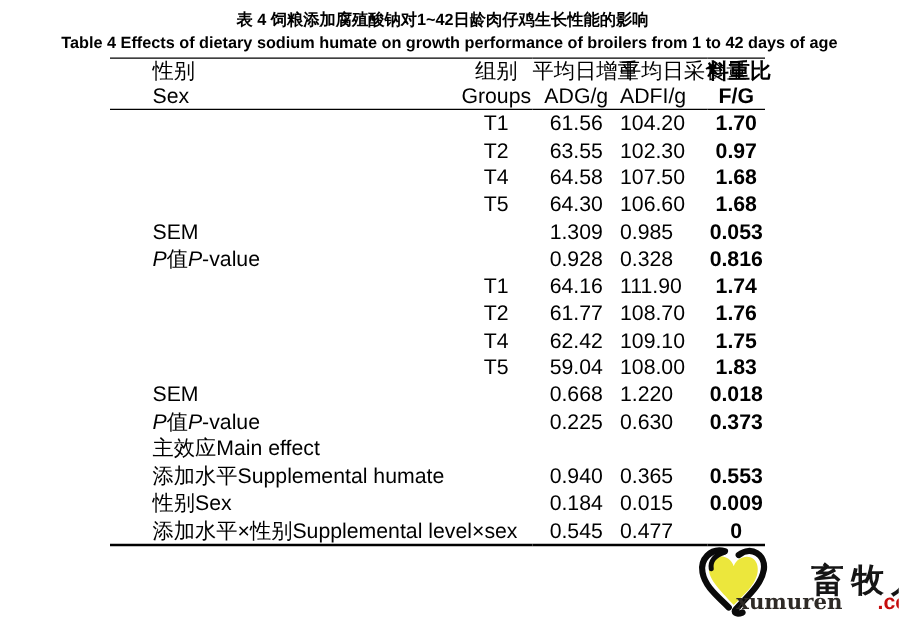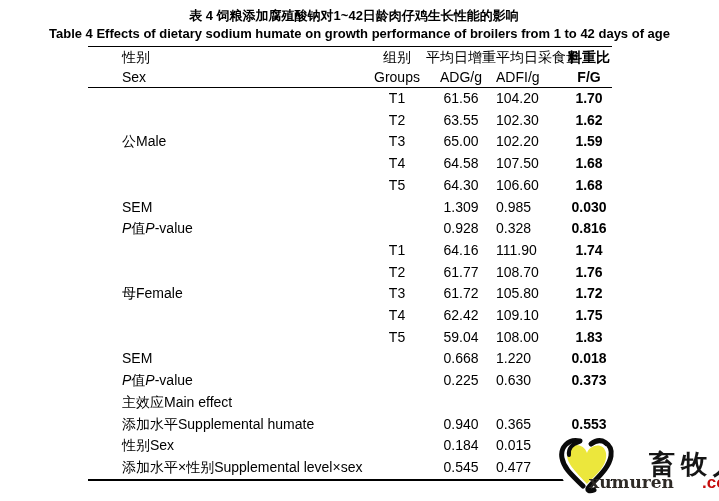--- a/index.html
+++ b/index.html
@@ -13,21 +13,21 @@
     font-size:13px;font-weight:bold;letter-spacing:0;
   }
   .title-en{
     position:absolute;top:26px;left:0;width:719px;text-align:center;
     font-size:13px;font-weight:bold;
   }
   table.maintable{
     position:absolute;left:88px;top:46px;width:490px;
     border-collapse:collapse;table-layout:fixed;
     border-top:1px solid #000;border-bottom:2px solid #000;
-    font-size:14px;
+    font-size:17px;
   }
   table.maintable thead tr{border-bottom:1px solid #000;}
   th{font-weight:normal;padding:0;vertical-align:middle;}
   th .hl{line-height:20px;height:20px;white-space:nowrap;}
   th.c1 .hl{text-align:left;}
   td{padding:0;height:21.7px;line-height:21.7px;white-space:nowrap;overflow:visible;}
   .c1{width:246px;text-align:left;padding-left:34px;}
   .c2{width:58px;text-align:center;}
   .c3{width:70px;text-align:center;margin-top:32px;}
   .c4{width:70px;text-align:left;}
@@ -88,49 +88,42 @@
         <td class="c2">T1</td>
         <td class="c3">61.56</td>
         <td class="c4">104.20</td>
         <td class="c5">1.70</td>
       </tr>
       <tr>
         <td class="c1"></td>
         <td class="c2">T2</td>
         <td class="c3">63.55</td>
         <td class="c4">102.30</td>
-        <td class="c5">1.62</td>
-      </tr>
-      <tr>
-        <td class="c1">公Male</td>
-        <td class="c2">T3</td>
-        <td class="c3">65.00</td>
-        <td class="c4">102.20</td>
-        <td class="c5">1.59</td>
+        <td class="c5">0.97</td>
       </tr>
       <tr>
         <td class="c1"></td>
         <td class="c2">T4</td>
         <td class="c3">64.58</td>
         <td class="c4">107.50</td>
         <td class="c5">1.68</td>
       </tr>
       <tr>
         <td class="c1"></td>
         <td class="c2">T5</td>
         <td class="c3">64.30</td>
         <td class="c4">106.60</td>
         <td class="c5">1.68</td>
       </tr>
       <tr>
         <td class="c1">SEM</td>
         <td class="c2"></td>
         <td class="c3">1.309</td>
         <td class="c4">0.985</td>
-        <td class="c5">0.030</td>
+        <td class="c5">0.053</td>
       </tr>
       <tr>
         <td class="c1"><i>P</i>值<i>P</i>-value</td>
         <td class="c2"></td>
         <td class="c3">0.928</td>
         <td class="c4">0.328</td>
         <td class="c5">0.816</td>
       </tr>
       <tr>
         <td class="c1"></td>
@@ -138,27 +131,20 @@
         <td class="c3">64.16</td>
         <td class="c4">111.90</td>
         <td class="c5">1.74</td>
       </tr>
       <tr>
         <td class="c1"></td>
         <td class="c2">T2</td>
         <td class="c3">61.77</td>
         <td class="c4">108.70</td>
         <td class="c5">1.76</td>
-      </tr>
-      <tr>
-        <td class="c1">母Female</td>
-        <td class="c2">T3</td>
-        <td class="c3">61.72</td>
-        <td class="c4">105.80</td>
-        <td class="c5">1.72</td>
       </tr>
       <tr>
         <td class="c1"></td>
         <td class="c2">T4</td>
         <td class="c3">62.42</td>
         <td class="c4">109.10</td>
         <td class="c5">1.75</td>
       </tr>
       <tr>
         <td class="c1"></td>

